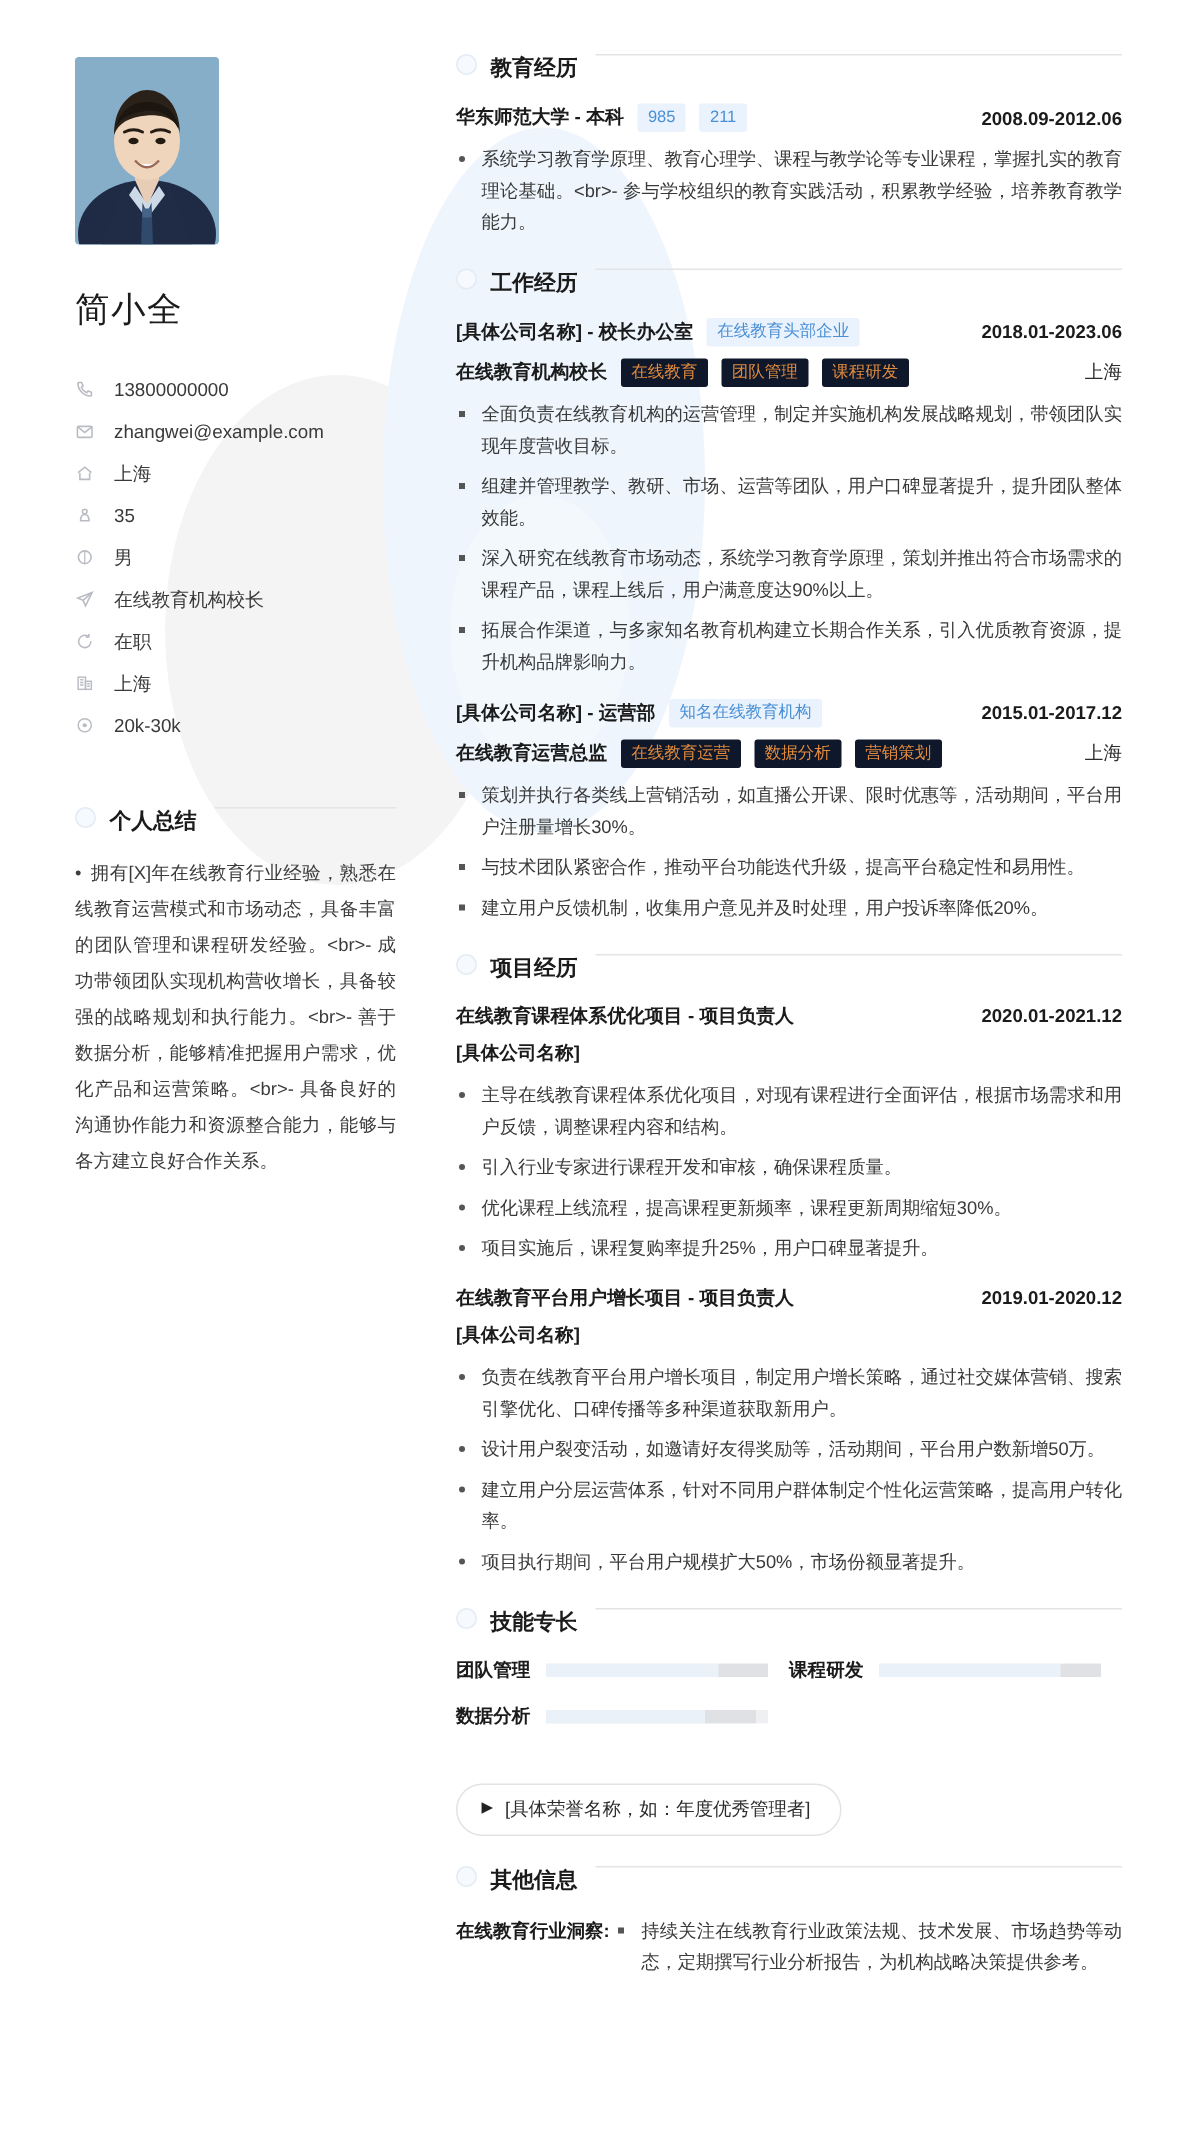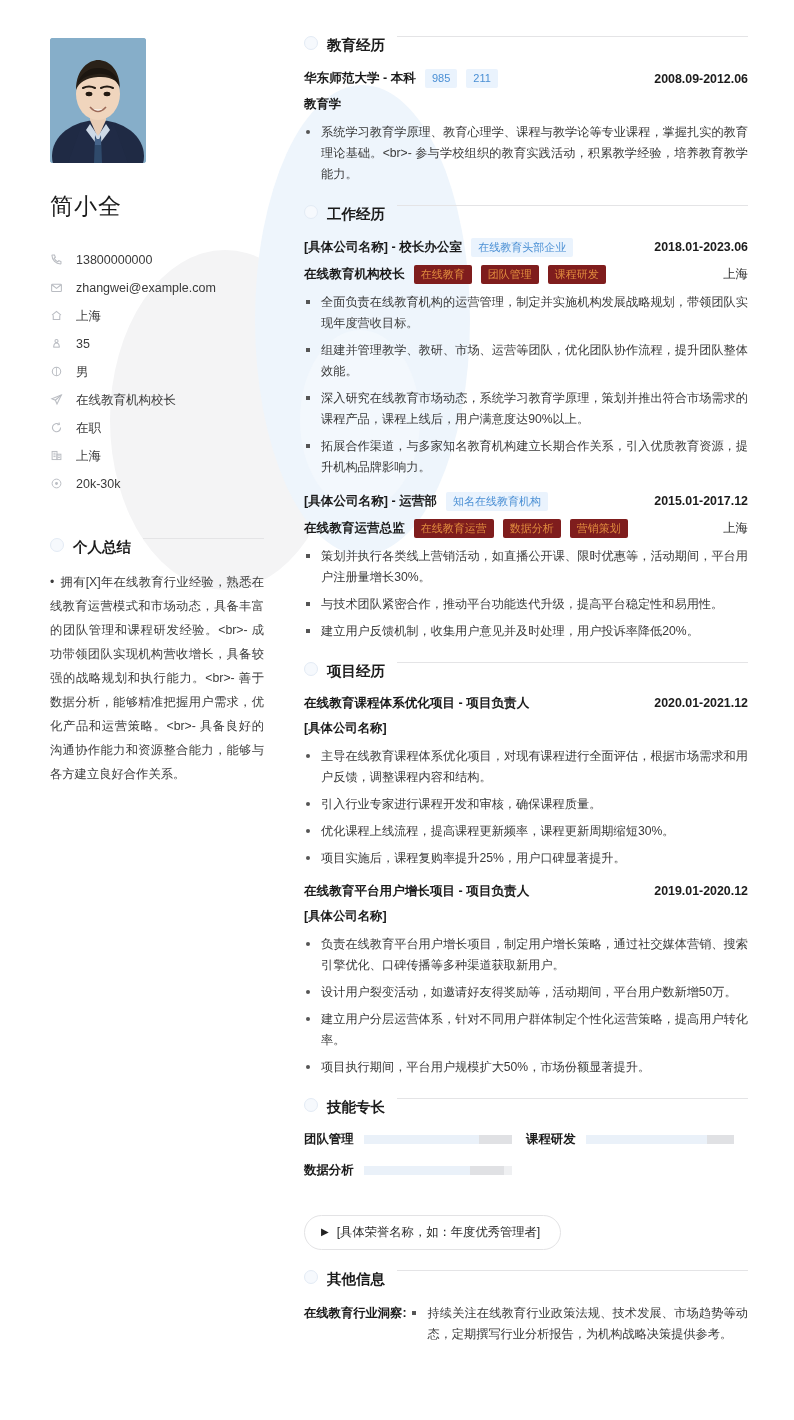--- a/index.html
+++ b/index.html
@@ -142,21 +142,21 @@
   .tag {
     display: inline-block;
     font-size: 11px;
     line-height: 1;
     padding: 4px 7px;
     border-radius: 2px;
     margin-left: 9px;
     white-space: nowrap;
   }
   .tag.blue { background: #eaf3fd; color: #4a8fd4; }
-  .tag.orange { background: #7f1d1d; color: #e08b3e; }
+  .tag.orange { background: #0f172a; color: #e08b3e; }
   .date {
     margin-left: auto;
     font-size: 12.4px;
     font-weight: bold;
     color: #1b1b1b;
     white-space: nowrap;
     padding-left: 14px;
   }
   .entry-row2 {
     display: flex;
@@ -453,21 +453,20 @@
           <span class="sec-line"></span>
         </div>
 
         <div class="entry">
           <div class="entry-row1">
             <span class="org">华东师范大学 - 本科</span>
             <span class="tag blue">985</span>
             <span class="tag blue">211</span>
             <span class="date">2008.09-2012.06</span>
           </div>
-          <div class="major">教育学</div>
           <ul class="bullets">
             <li>系统学习教育学原理、教育心理学、课程与教学论等专业课程，掌握扎实的教育理论基础。&lt;br&gt;- 参与学校组织的教育实践活动，积累教学经验，培养教育教学能力。</li>
           </ul>
         </div>
       </section>
 
       <section class="block">
         <div class="sec-head">
           <span class="sec-dot"></span>
           <span class="sec-title">工作经历</span>
@@ -482,21 +481,21 @@
           </div>
           <div class="entry-row2">
             <span class="role">在线教育机构校长</span>
             <span class="tag orange">在线教育</span>
             <span class="tag orange">团队管理</span>
             <span class="tag orange">课程研发</span>
             <span class="loc">上海</span>
           </div>
           <ul class="bullets sq">
             <li>全面负责在线教育机构的运营管理，制定并实施机构发展战略规划，带领团队实现年度营收目标。</li>
-            <li>组建并管理教学、教研、市场、运营等团队，优化团队协作流程，提升团队整体效能。</li>
+            <li>组建并管理教学、教研、市场、运营等团队，用户口碑显著提升，提升团队整体效能。</li>
             <li>深入研究在线教育市场动态，系统学习教育学原理，策划并推出符合市场需求的课程产品，课程上线后，用户满意度达90%以上。</li>
             <li>拓展合作渠道，与多家知名教育机构建立长期合作关系，引入优质教育资源，提升机构品牌影响力。</li>
           </ul>
         </div>
 
         <div class="entry">
           <div class="entry-row1">
             <span class="org">[具体公司名称] - 运营部</span>
             <span class="tag blue">知名在线教育机构</span>
             <span class="date">2015.01-2017.12</span>

